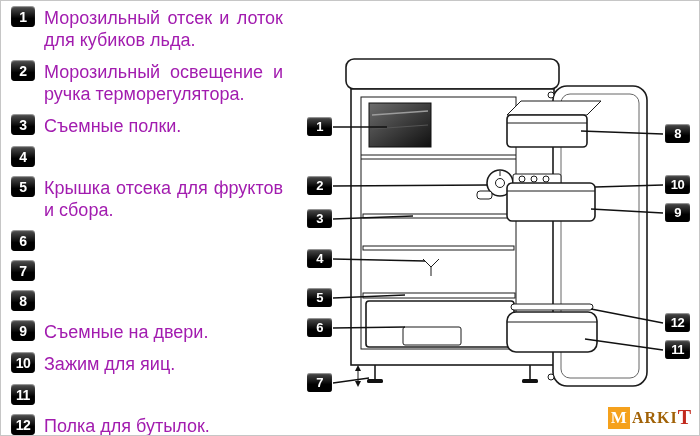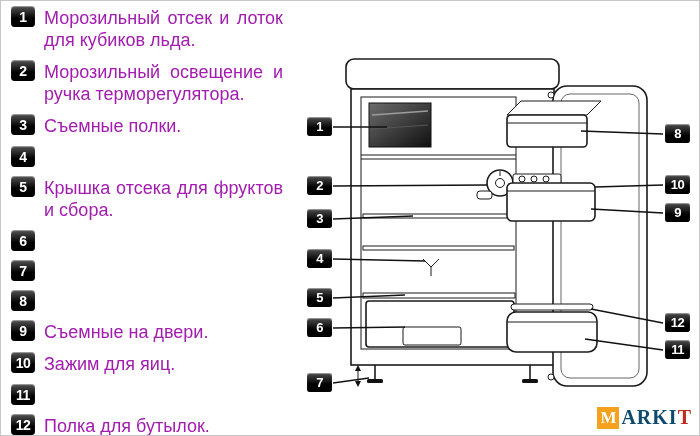--- a/index.html
+++ b/index.html
@@ -35,21 +35,21 @@
   }
   .ln      { fill:none; stroke:#1b1b1b; stroke-width:1.6; }
   .ln-thin { fill:none; stroke:#1b1b1b; stroke-width:1; }
   .fill-w  { fill:#ffffff; }
   .leader  { stroke:#111; stroke-width:1.3; }
   
   .watermark { position:absolute; right:8px; bottom:6px; display:flex; align-items:center;
                font-family:"Liberation Serif", serif; font-weight:bold; }
   .wm-box { width:22px; height:22px; background:#f5a11c; color:#fff; font-size:17px;
             display:flex; align-items:center; justify-content:center; margin-right:2px; }
-  .wm-text { color:#0c4a6e; font-size:20px; letter-spacing:1px;text-align:center; }
+  .wm-text { color:#a16207; font-size:16px; letter-spacing:1px;text-align:center; }
   .wm-accent { color:#c22a1e; font-size:20px; }
 </style>
 </head>
 <body>
 
 <div class="page">
 
   <div class="legend">
     <div class="legend-row">
       <span class="badge">1</span>

